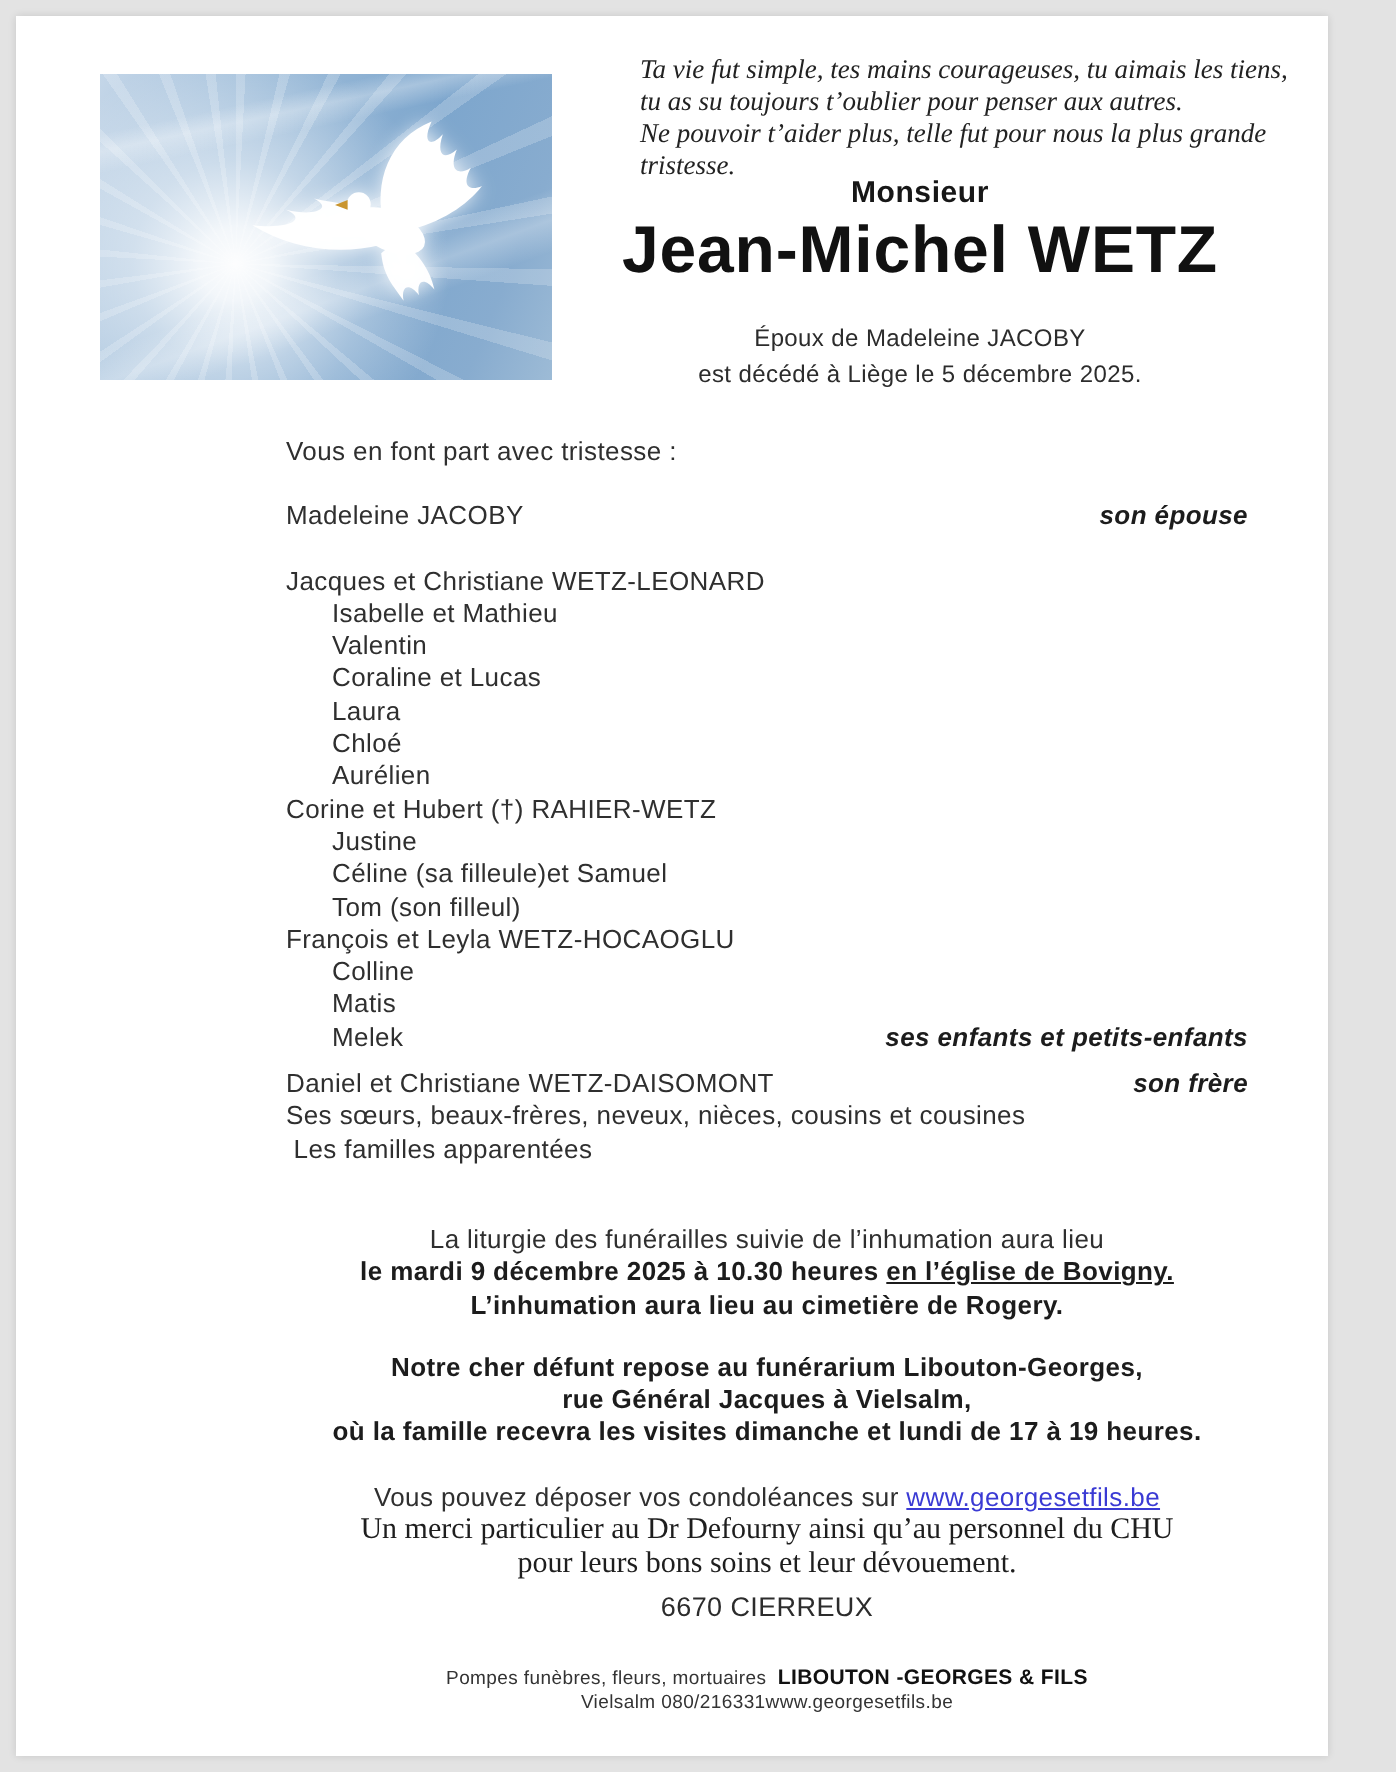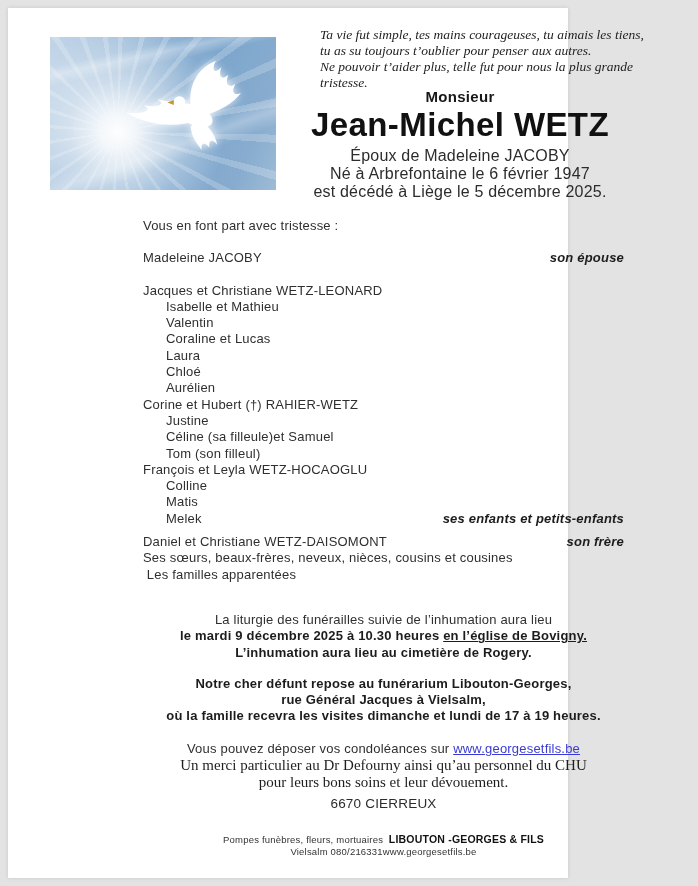--- a/index.html
+++ b/index.html
@@ -5,21 +5,21 @@
   html,body{margin:0;padding:0;}
   body{
     width:698px;height:886px;
     background:#e3e3e3;
     font-family:"Liberation Sans", sans-serif;
     color:#2f2f2f;
     overflow:hidden;
     position:relative;
   }
   .page{
-    position:absolute;left:8px;top:8px;width:560px;height:870px;
+    position:absolute;left:8px;top:8px;width:656px;height:870px;
     background:#ffffff;
     box-shadow:0 0 4px rgba(0,0,0,0.12);
   }
 
   
   .photo{
     position:absolute;left:42px;top:29px;width:226px;height:153px;
     overflow:hidden;
     background:
       radial-gradient(circle at 30% 62%, rgba(255,255,255,0.98) 0%, rgba(255,255,255,0.88) 10%, rgba(255,255,255,0.45) 28%, rgba(255,255,255,0) 58%),
@@ -41,21 +41,21 @@
   .epitaph{
     position:absolute;left:312px;top:19px;width:350px;
     font-family:"Liberation Serif", serif;
     font-style:italic;font-size:13.5px;line-height:16px;color:#222;
   }
   .header-block{
     position:absolute;left:282px;top:80px;width:340px;text-align:center;
   }
   .salutation{font-size:15px;font-weight:bold;color:#171717;letter-spacing:0.3px;}
   .deceased-name{font-size:33px;font-weight:bold;color:#111;letter-spacing:0.4px;margin-top:1px;}
-  .header-sub{font-size:16px;line-height:18px;color:#2c2c2c;margin-top:3px;letter-spacing:0.2px;}
+  .header-sub{font-size:12px;line-height:18px;color:#2c2c2c;margin-top:16px;letter-spacing:0.2px;}
 
   
   .family{
     position:absolute;left:135px;top:210px;width:481px;
     font-size:13px;line-height:16.3px;letter-spacing:0.2px;
   }
   .intro{margin-bottom:16px;}
   .rel-row{display:flex;justify-content:space-between;align-items:baseline;}
   .rel-label{font-weight:bold;font-style:italic;color:#1c1c1c;white-space:nowrap;}
   .spouse-row{margin-bottom:16px;}
@@ -111,21 +111,20 @@
     <div>Ta vie fut simple, tes mains courageuses, tu aimais les tiens,</div>
     <div>tu as su toujours t’oublier pour penser aux autres.</div>
     <div>Ne pouvoir t’aider plus, telle fut pour nous la plus grande tristesse.</div>
   </div>
 
   <div class="header-block">
     <div class="salutation">Monsieur</div>
     <div class="deceased-name">Jean-Michel WETZ</div>
     <div class="header-sub">
       <div>Époux de Madeleine JACOBY</div>
-      <div>Né à Arbrefontaine le 6 février 1947</div>
       <div>est décédé à Liège le 5 décembre 2025.</div>
     </div>
   </div>
 
   <div class="family">
     <div class="intro">Vous en font part avec tristesse :</div>
 
     <div class="rel-row spouse-row">
       <span>Madeleine JACOBY</span>
       <span class="rel-label">son épouse</span>

